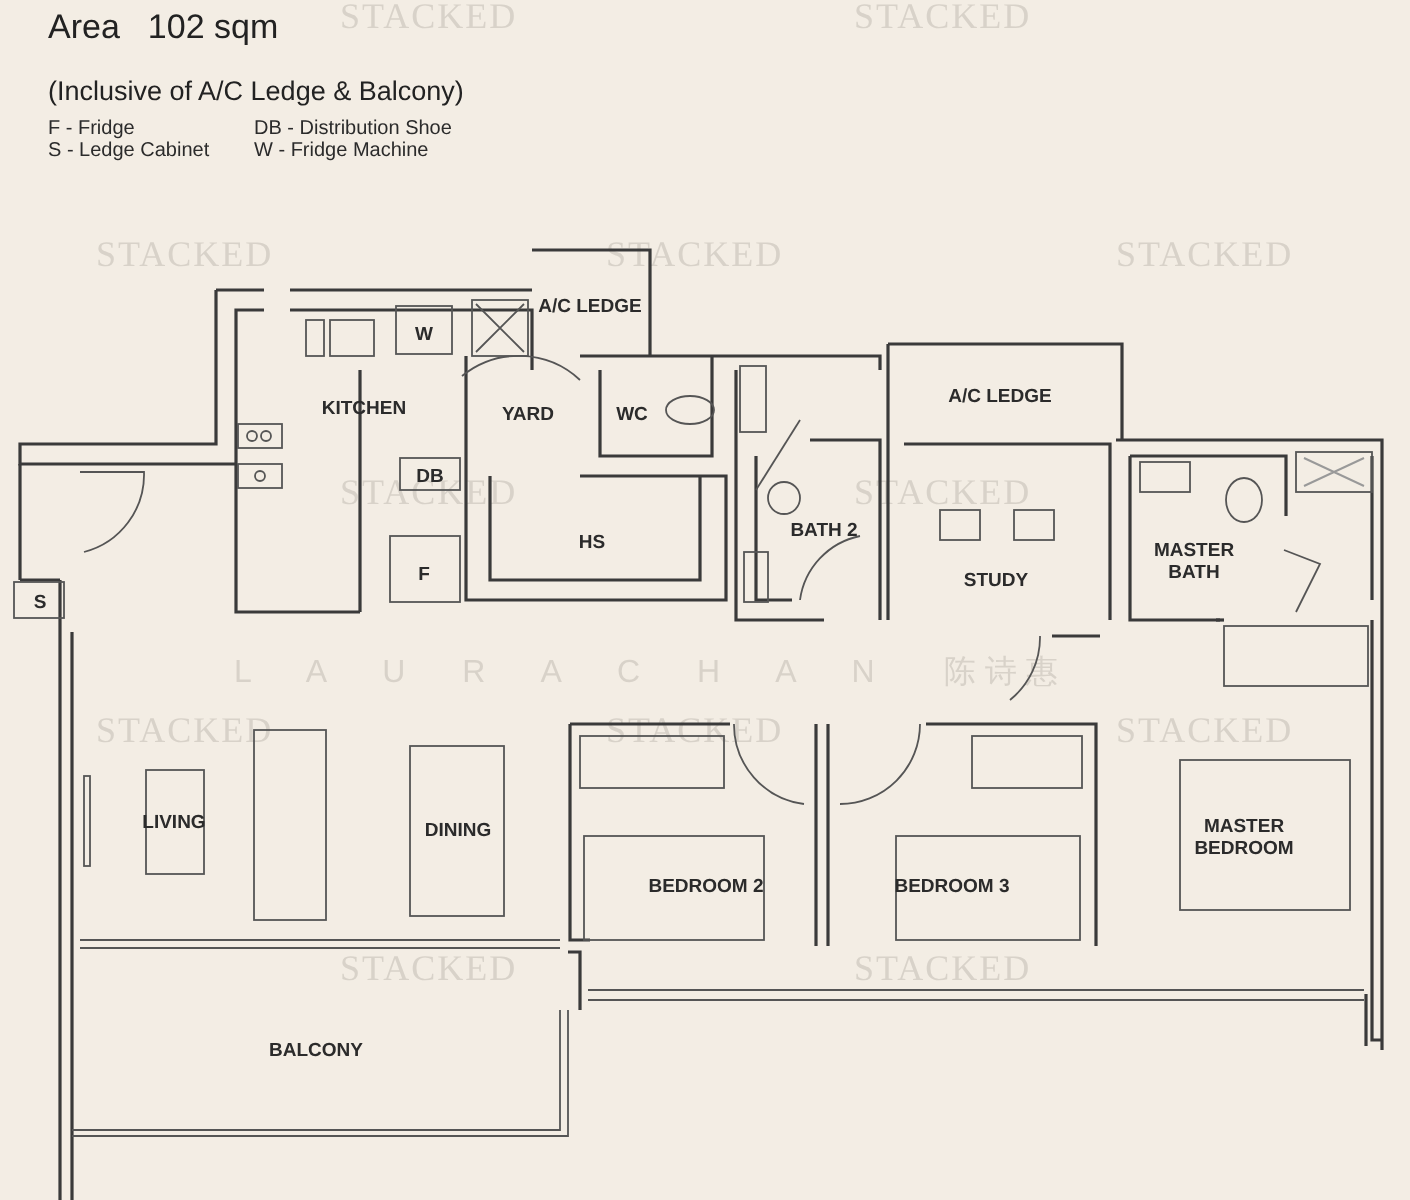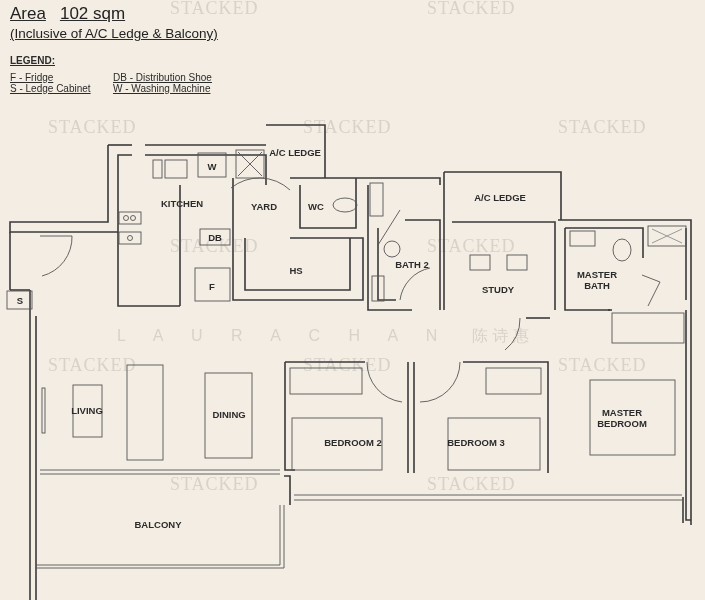--- a/index.html
+++ b/index.html
@@ -1,44 +1,43 @@
 <!DOCTYPE html>
 <html><head>
 <meta charset="utf-8">
 <style>
   html,body{margin:0;padding:0;}
   body{width:705px;height:600px;background:#f3ede4;position:relative;overflow:hidden;font-family:"Liberation Sans",sans-serif;color:#2b2b2b;}
-  .hdr{position:absolute;left:10px;top:4px;text-decoration:underline;}
+  .hdr{position:absolute;left:24px;top:4px;}
   .area{font-size:17px;color:#222;}
   .area .val{margin-left:14px;}
-  .incl{font-size:13.5px;margin-top:2px;color:#222;}
+  .incl{font-size:13.5px;margin-top:14px;color:#222;}
   .legend-title{font-size:10px;font-weight:bold;margin-top:14px;}
   .legend{display:grid;grid-template-columns:103px auto;font-size:10px;line-height:11px;margin-top:6px;}
   svg{position:absolute;left:0;top:0;}
   .wm{font-family:"Liberation Serif",serif;font-size:18px;fill:#d8d2c9;letter-spacing:1px;}
   .wm2{font-family:"Liberation Sans",sans-serif;font-size:16px;fill:#d8d2c9;}
   .lbl{font-family:"Liberation Sans",sans-serif;font-size:9.5px;fill:#2b2b2b;font-weight:bold;}
   .w{fill:none;stroke:#3a3a3a;stroke-width:1.6;}
   .t{fill:none;stroke:#555;stroke-width:0.9;}
   .g{fill:none;stroke:#999;stroke-width:1;}
 </style>
 </head>
 <body>
 
 <div class="hdr">
   <div class="area">
     <span>Area</span><span class="val">102 sqm</span>
   </div>
   <div class="incl">(Inclusive of A/C Ledge &amp; Balcony)</div>
-  <div class="legend-title">LEGEND:</div>
   <div class="legend">
     <span>F - Fridge</span>
     <span>DB - Distribution Shoe</span>
     <span>S - Ledge Cabinet</span>
-    <span>W - Washing Machine</span>
+    <span>W - Fridge Machine</span>
   </div>
 </div>
 
 <svg width="705" height="600" viewBox="0 0 705 600">
 
   <g>
     <text class="wm" x="170" y="14">STACKED</text>
     <text class="wm" x="427" y="14">STACKED</text>
     <text class="wm" x="48" y="133">STACKED</text>
     <text class="wm" x="303" y="133">STACKED</text>

